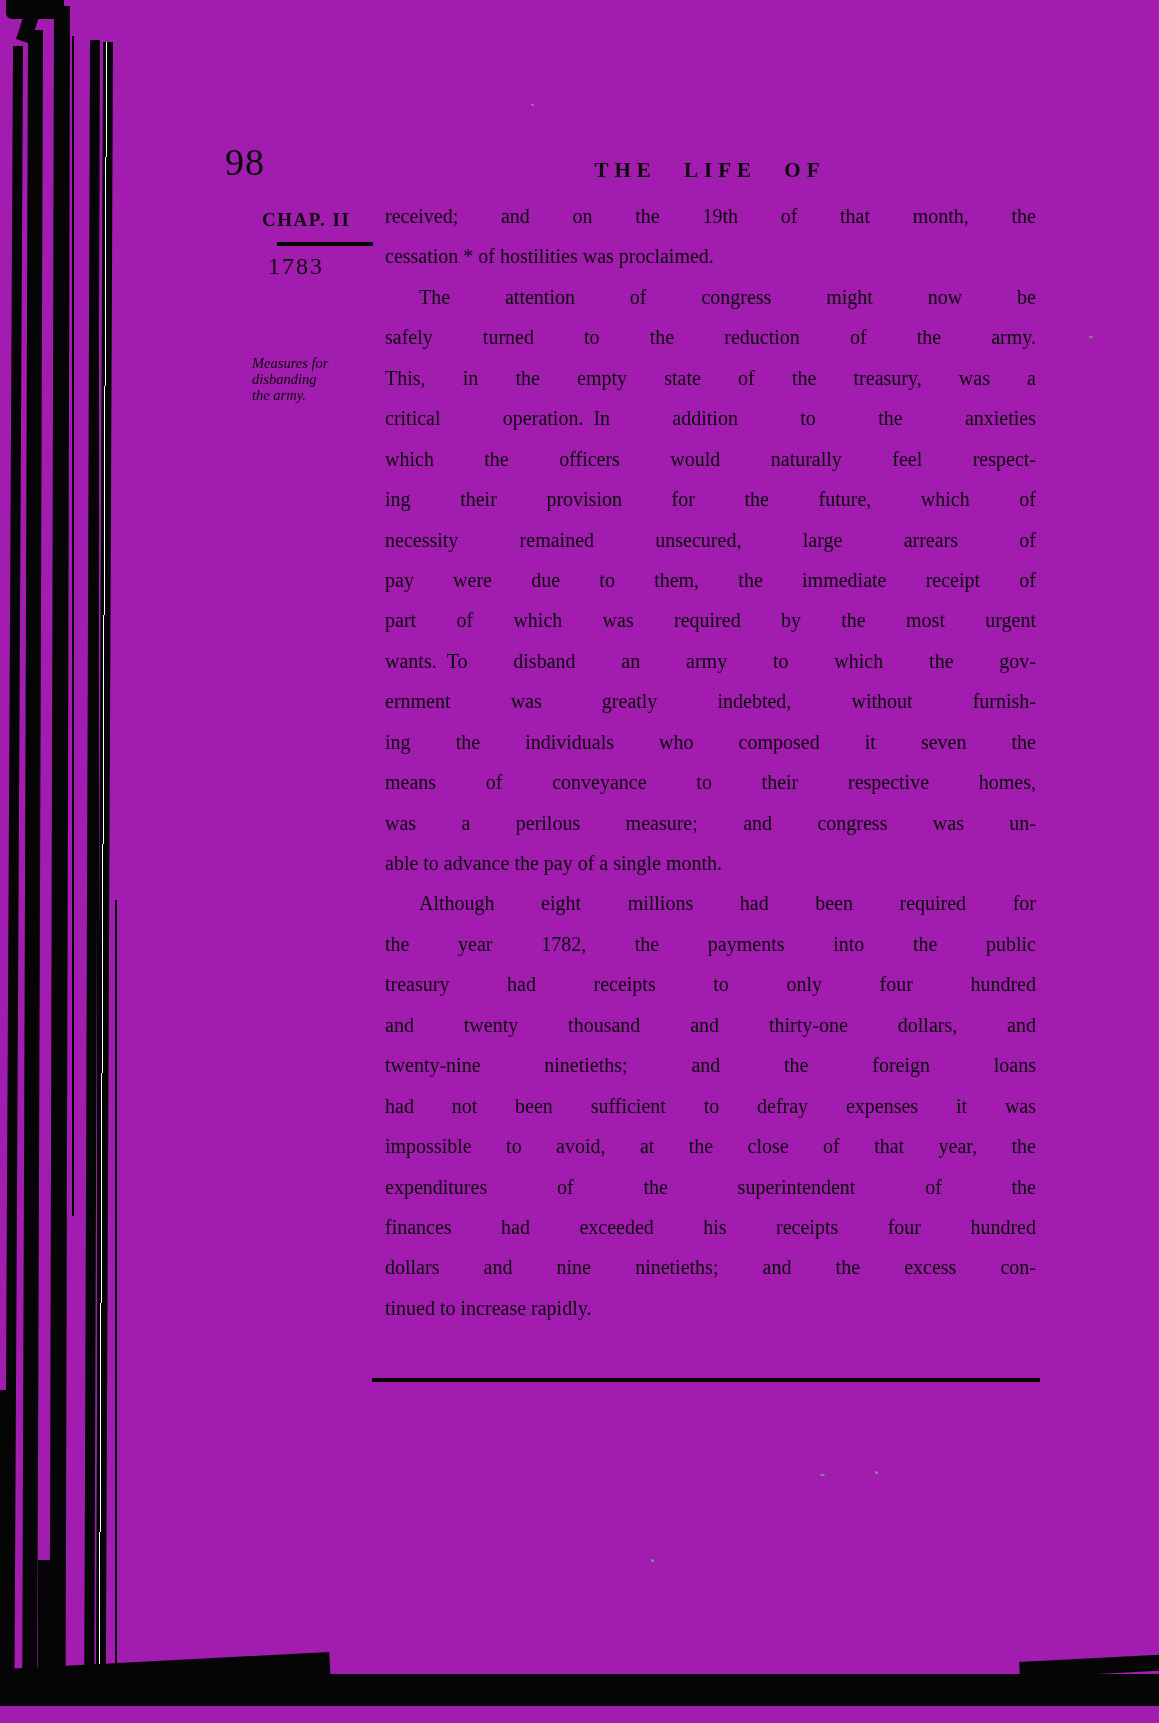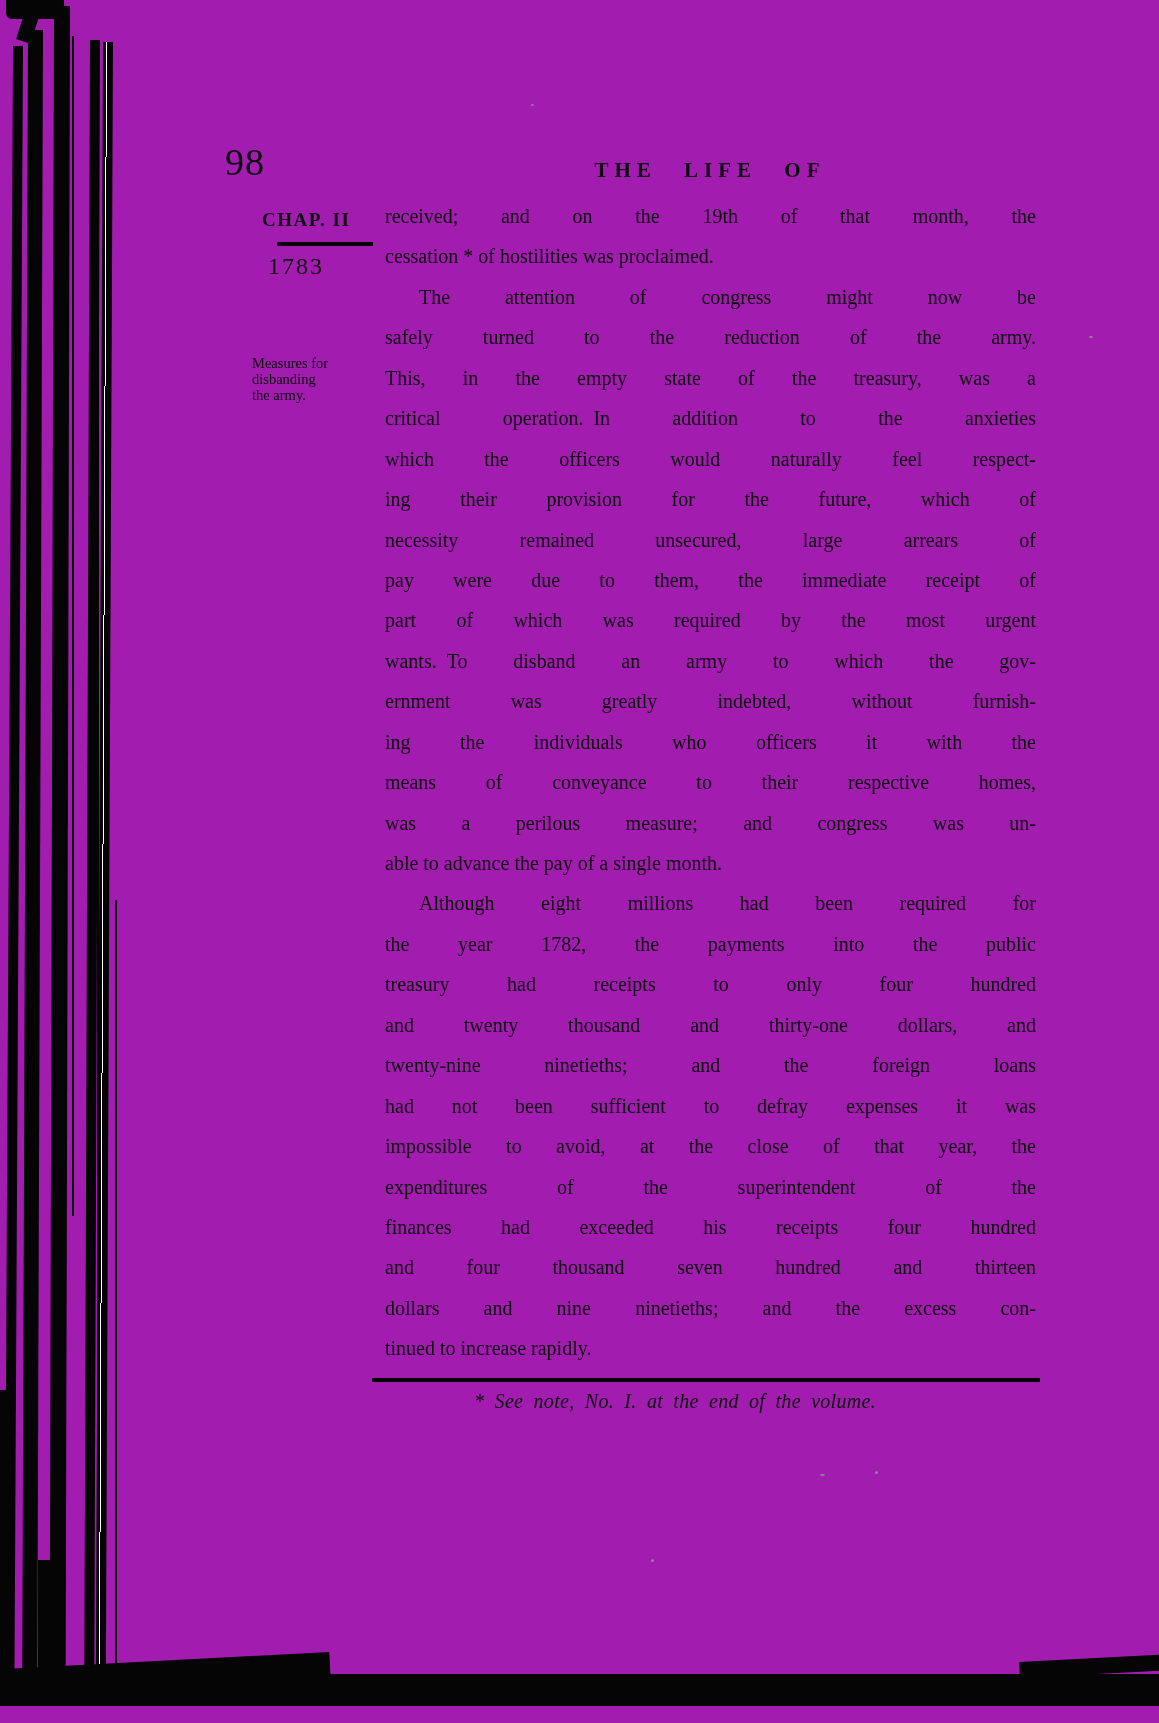--- a/index.html
+++ b/index.html
@@ -34,21 +34,21 @@
   .chapter-rule {
     position: absolute; left: 277px; top: 242px; width: 96px; height: 4px;
     background: #050505;
   }
   .year-label {
     position: absolute; left: 268px; top: 253px;
     font-size: 24px; letter-spacing: 2px;
   }
   .side-note {
     position: absolute; left: 252px; top: 356px; width: 120px;
-    font-size: 14.5px; line-height: 15.8px;
+    font-size: 14.5px; line-height: 15.8px; font-style: italic;
   }
   
   .body-text {
     position: absolute; left: 385px; top: 196px; width: 651px;
     font-size: 20px;
   }
   .line {
     height: 40.45px; line-height: 40.45px; white-space: nowrap;
     text-align: justify; text-align-last: justify;
   }
@@ -111,40 +111,38 @@
       <div class="line">safely turned to the reduction of the army.</div>
       <div class="line">This, in the empty state of the treasury, was a</div>
       <div class="line">critical operation. In addition to the anxieties</div>
       <div class="line">which the officers would naturally feel respect-</div>
       <div class="line">ing their provision for the future, which of</div>
       <div class="line">necessity remained unsecured, large arrears of</div>
       <div class="line">pay were due to them, the immediate receipt of</div>
       <div class="line">part of which was required by the most urgent</div>
       <div class="line">wants. To disband an army to which the gov-</div>
       <div class="line">ernment was greatly indebted, without furnish-</div>
-      <div class="line">ing the individuals who officers it with the</div>
+      <div class="line">ing the individuals who composed it seven the</div>
       <div class="line">means of conveyance to their respective homes,</div>
       <div class="line">was a perilous measure; and congress was un-</div>
       <div class="line par-end">able to advance the pay of a single month.</div>
       <div class="line indent">Although eight millions had been required for</div>
       <div class="line">the year 1782, the payments into the public</div>
       <div class="line">treasury had receipts to only four hundred</div>
       <div class="line">and twenty thousand and thirty-one dollars, and</div>
       <div class="line">twenty-nine ninetieths; and the foreign loans</div>
       <div class="line">had not been sufficient to defray expenses it was</div>
       <div class="line">impossible to avoid, at the close of that year, the</div>
       <div class="line">expenditures of the superintendent of the</div>
       <div class="line">finances had exceeded his receipts four hundred</div>
-      <div class="line">and four thousand seven hundred and thirteen</div>
       <div class="line">dollars and nine ninetieths; and the excess con-</div>
       <div class="line par-end">tinued to increase rapidly.</div>
     </div>
 
   <div class="footnote-rule"></div>
-  <div class="footnote">* See note, No. I. at the end of the volume.</div>
 
   <div class="speck" style="left:531px;  top:104px;  width:3px; height:2px;"></div>
   <div class="speck" style="left:1089px; top:336px;  width:4px; height:2px;"></div>
   <div class="speck" style="left:820px;  top:1474px; width:5px; height:2px;"></div>
   <div class="speck" style="left:875px;  top:1471px; width:3px; height:3px;"></div>
   <div class="speck" style="left:651px;  top:1559px; width:3px; height:3px;"></div>
 
 </div>
 
 </body></html>

